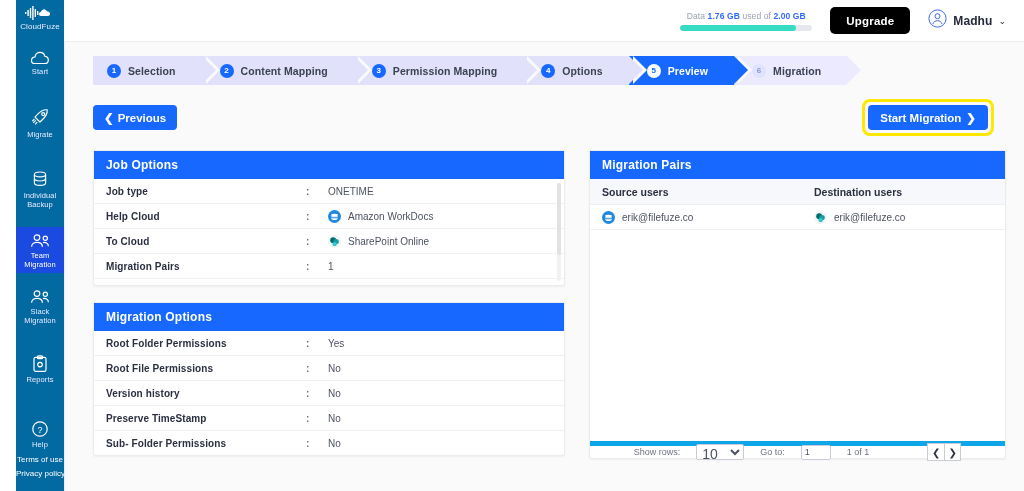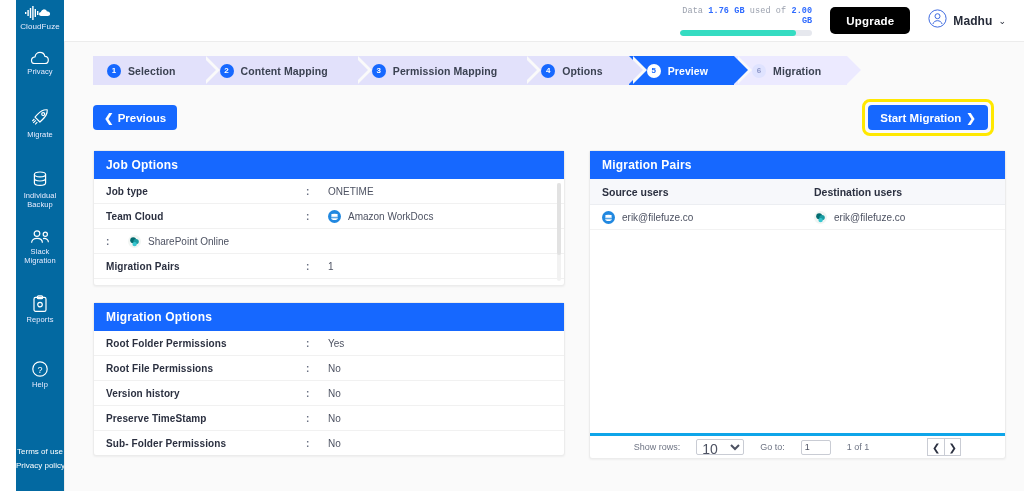--- a/index.html
+++ b/index.html
@@ -38,21 +38,21 @@
   }
 
   
   .main { flex: 1 1 auto; height: 491px; position: relative; background: #ffffff; }
 
   .topbar {
     height: 41px; background: #ffffff; display: flex; align-items: center;
     justify-content: flex-end; padding-right: 18px; gap: 18px;
   }
   .data-usage { display: flex; flex-direction: column; gap: 4px; width: 132px; }
-  .data-usage .txt { font-size: 8.5px; color: #9aa0ad; text-align: right; letter-spacing: .1px; font-family: Liberation Mono, monospace;}
+  .data-usage .txt { font-size: 8.5px; color: #9aa0ad; text-align: center; letter-spacing: .1px;}
   .data-usage .txt b { color: #2f6bff; font-weight: 700; }
   .bar-track { height: 6px; border-radius: 4px; background: #e6e8ee; overflow: hidden; }
   .bar-fill { height: 6px; width: 88%; border-radius: 4px; background: #35dcc2; }
 
   .upgrade-btn {
     background: #000000; color: #fff; border: none; border-radius: 5px;
     font-size: 11.5px; font-weight: 600; width: 80px; height: 27px;
     cursor: pointer; font-family: inherit; letter-spacing: .2px;
   }
   .user-chip { display: flex; align-items: center; gap: 6px; cursor: pointer; }
@@ -158,21 +158,21 @@
   .pairs-head-row div { font-size: 10.5px; font-weight: 700; color: #2b3040; }
   .cell-src { width: 212px; flex: 0 0 212px; }
   .cell-dst { flex: 1 1 auto; }
   .pairs-row {
     display: flex; align-items: center; height: 25px; padding: 0 12px;
     border-bottom: 1px solid #f2f2f2; font-size: 10px; color: #4d5262;
   }
   .pairs-row .cell-src, .pairs-row .cell-dst { display: flex; align-items: center; gap: 7px; }
   .pairs-body { flex: 1 1 auto; overflow: hidden; }
   .pairs-foot {
-    height: 25px; border-top: 3px solid #0ea5e9; display: flex; align-items: center;
+    height: 17px; border-top: 5px solid #0ea5e9; display: flex; align-items: center;
     justify-content: center; gap: 16px; font-size: 9px; color: #6d7383;
   }
   .pairs-foot select {
     font-family: inherit; font-size: 14px; height: 16px; border: 1px solid #c9ccd4;
     border-radius: 2px; background: #fff; color: #4d5262; padding: 0 1px;
   }
   .pairs-foot input {
     font-family: inherit; font-size: 9px; height: 15px; width: 30px;
     border: 1px solid #c9ccd4; border-radius: 2px; padding: 0 3px; color: #4d5262;
   }
@@ -211,21 +211,21 @@
       </span>
       <span class="side-label">CloudFuze</span>
     </div>
 
     <div class="side-item" style="margin-top:10px">
       <span class="ic">
         <svg width="20" height="14" viewBox="0 0 20 14">
             <path d="M5.5 12.5h9.2c2 0 3.6-1.6 3.6-3.6 0-1.9-1.5-3.5-3.4-3.6C14.4 3 12.4 1.3 10 1.3c-2.6 0-4.7 2-4.9 4.5C3 6 1.5 7.6 1.5 9.4c0 1.7 1.4 3.1 3.1 3.1h.9z" fill="none" stroke="#fff" stroke-width="1.2" stroke-linejoin="round"></path>
           </svg>
       </span>
-      <span class="side-label">Privacy</span>
+      <span class="side-label">Start</span>
     </div>
 
     <div class="side-item" style="margin-top:22px">
       <span class="ic">
         <svg width="20" height="20" viewBox="0 0 20 20">
             <g fill="none" stroke="#fff" stroke-width="1.2" stroke-linejoin="round">
               <path d="M11.6 3.1c2.8-1.6 5.6-1.3 5.6-1.3s.3 2.8-1.3 5.6c-1.3 2.3-6 6.6-6 6.6l-4.9-4.9S9.3 4.4 11.6 3.1z"></path>
               <circle cx="13.2" cy="6.1" r="1.5"></circle>
               <path d="M5.8 12.3 3.2 14.9M7.3 14.2l-2.1 2.1M4.4 11 2.3 13.1"></path>
             </g>
@@ -240,20 +240,33 @@
             <g fill="none" stroke="#fff" stroke-width="1.2">
               <ellipse cx="8" cy="3.4" rx="5.6" ry="2.4"></ellipse>
               <path d="M2.4 3.4v4.2c0 1.3 2.5 2.4 5.6 2.4s5.6-1.1 5.6-2.4V3.4"></path>
               <path d="M2.4 7.8V12c0 1.3 2.5 2.4 5.6 2.4s5.6-1.1 5.6-2.4V7.8"></path>
             </g>
           </svg>
       </span>
       <span class="side-label">Individual Backup</span>
     </div>
 
+    <div class="side-item active" style="margin-top:14px">
+      <span class="ic">
+        <svg width="22" height="16" viewBox="0 0 22 16">
+            <g fill="none" stroke="#fff" stroke-width="1.2">
+              <circle cx="8" cy="4.6" r="2.8"></circle>
+              <path d="M2.6 13.8c0-2.8 2.4-4.5 5.4-4.5s5.4 1.7 5.4 4.5"></path>
+              <circle cx="16.3" cy="5.2" r="2.1"></circle>
+              <path d="M14 9.6c3.2-.6 5.4 1 5.4 3.6"></path>
+            </g>
+          </svg>
+      </span>
+      <span class="side-label">Team Migration</span>
+    </div>
 
     <div class="side-item" style="margin-top:10px">
       <span class="ic">
         <svg width="22" height="16" viewBox="0 0 22 16">
             <g fill="none" stroke="#fff" stroke-width="1.2">
               <circle cx="8" cy="4.6" r="2.8"></circle>
               <path d="M2.6 13.8c0-2.8 2.4-4.5 5.4-4.5s5.4 1.7 5.4 4.5"></path>
               <circle cx="16.3" cy="5.2" r="2.1"></circle>
               <path d="M14 9.6c3.2-.6 5.4 1 5.4 3.6"></path>
             </g>
@@ -371,35 +384,36 @@
 
           <div class="panel job-panel">
             <div class="panel-head">Job Options</div>
             <div class="kv-body">
               <div class="kv-row">
                 <span class="kv-key">Job type</span>
                 <span class="kv-colon">:</span>
                 <span class="kv-val">ONETIME</span>
               </div>
               <div class="kv-row">
-                <span class="kv-key">Team Cloud</span>
+                <span class="kv-key">Help Cloud</span>
                 <span class="kv-colon">:</span>
                 <span class="kv-val">
                   <span class="badge">
                     <svg width="13" height="13" viewBox="0 0 13 13">
                         <circle cx="6.5" cy="6.5" r="6.5" fill="#2188e0"></circle>
                         <ellipse cx="6.5" cy="5" rx="3.4" ry="1.3" fill="#fff"></ellipse>
                         <rect x="3.1" y="6.2" width="6.8" height="1.1" rx=".5" fill="#fff"></rect>
                         <path d="M3.1 8.2h6.8c0 1.1-1.5 1.9-3.4 1.9S3.1 9.3 3.1 8.2z" fill="#fff"></path>
                       </svg>
                   </span>
                   <span>Amazon WorkDocs</span>
                 </span>
               </div>
               <div class="kv-row">
+                <span class="kv-key">To Cloud</span>
                 <span class="kv-colon">:</span>
                 <span class="kv-val">
                   <span class="badge">
                     <svg width="13" height="13" viewBox="0 0 13 13">
                         <circle cx="6.5" cy="6.5" r="6.5" fill="#f1f5f3"></circle>
                         <circle cx="5.2" cy="5.3" r="3" fill="#036c70"></circle>
                         <circle cx="8.1" cy="6.6" r="2.7" fill="#1a9ba1"></circle>
                         <circle cx="6.6" cy="9.1" r="2.2" fill="#37c6d0"></circle>
                       </svg>
                   </span>

